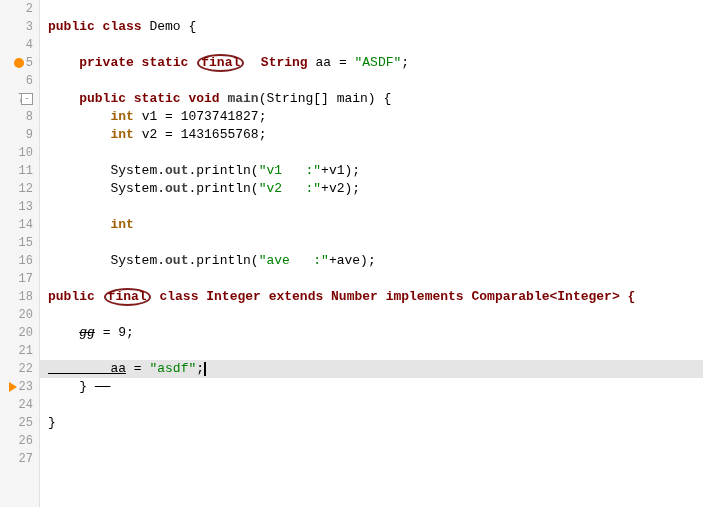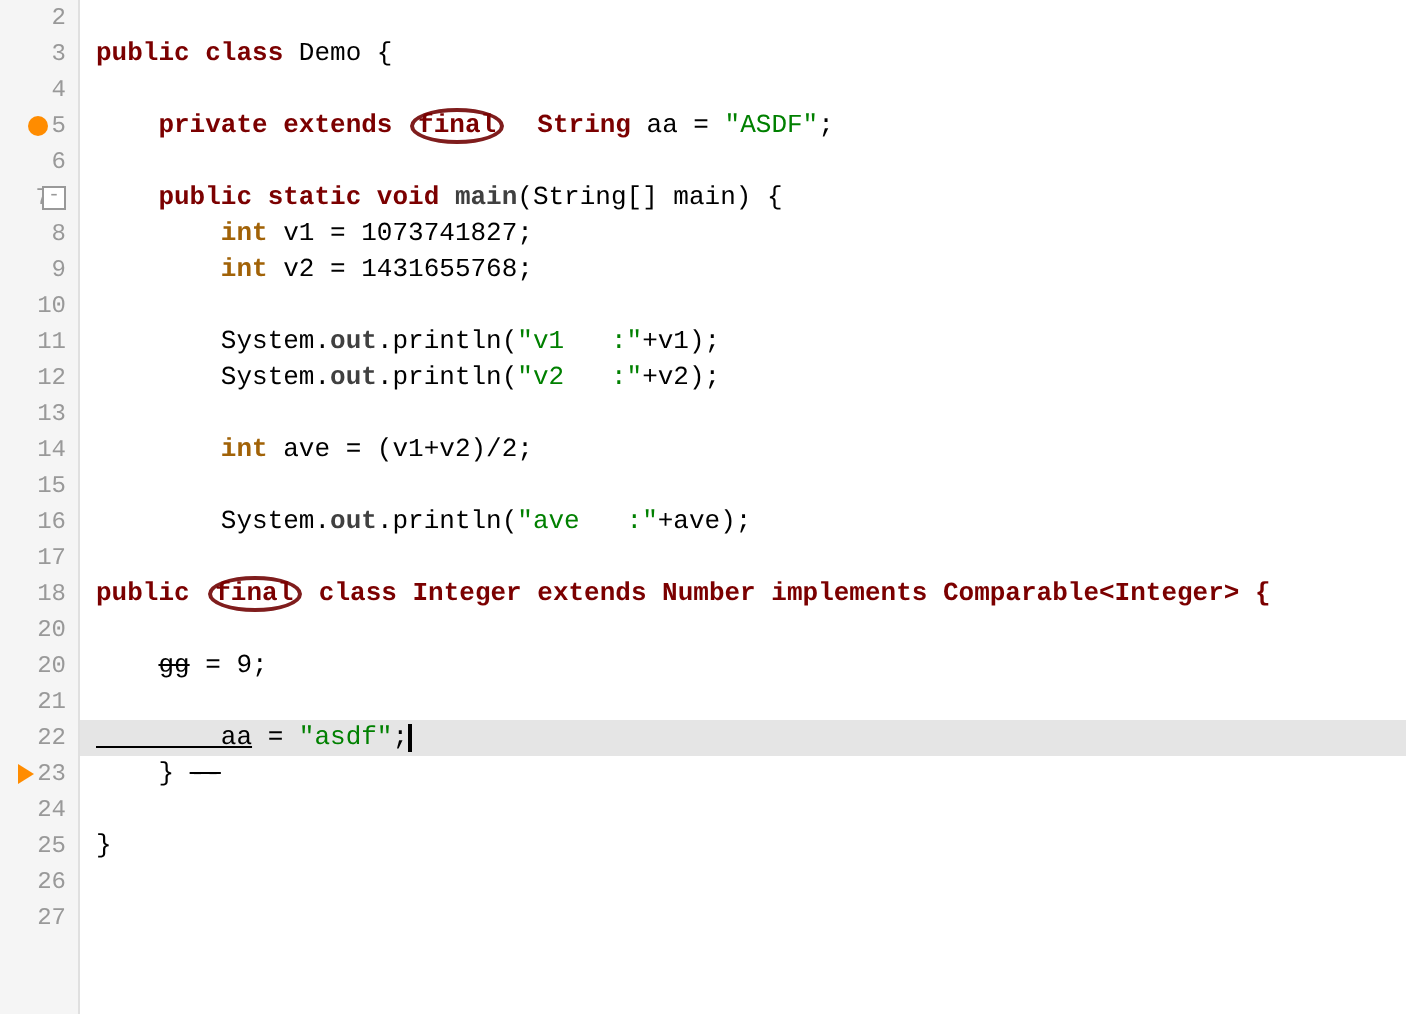--- a/index.html
+++ b/index.html
@@ -85,21 +85,21 @@
     .plain { color: #000000; }
     .underline { text-decoration: underline; }
     .circle-highlight {
       display: inline-block;
       border: 2px solid #7f1d1d;
       border-radius: 50%;
       padding: 0 2px;
       line-height: 14px;
       margin: 0 1px;
     }
-    .strikethrough { text-decoration: line-through; }
+    .strikethrough { text-decoration: line-through; font-style: italic; }
     .fold-icon {
       display: inline-block;
       width: 12px;
       height: 12px;
       border: 1px solid #999;
       background: #fff;
       font-size: 10px;
       line-height: 10px;
       text-align: center;
       cursor: pointer;
@@ -144,30 +144,30 @@
       </div>
       <div class="line-num"><span>24</span></div>
       <div class="line-num"><span>25</span></div>
       <div class="line-num"><span>26</span></div>
       <div class="line-num"><span>27</span></div>
     </div>
   <div class="code-area" id="codeArea">
       <div class="code-line"></div>
       <div class="code-line"><span class="kw">public class </span><span class="plain">Demo {</span></div>
       <div class="code-line"></div>
-      <div class="code-line"><span class="kw">    private extends</span><span class="plain"> </span><span class="circle-highlight kw">final</span><span class="kw">  String </span><span class="plain">aa = </span><span class="str">"ASDF"</span><span class="plain">;</span></div>
+      <div class="code-line"><span class="kw">    private static</span><span class="plain"> </span><span class="circle-highlight kw">final</span><span class="kw">  String </span><span class="plain">aa = </span><span class="str">"ASDF"</span><span class="plain">;</span></div>
       <div class="code-line"></div>
       <div class="code-line"><span class="kw">    public static void </span><span class="method">main</span><span class="plain">(String[] main) {</span></div>
       <div class="code-line"><span class="kw-blue">        int </span><span class="plain">v1 = 1073741827;</span></div>
       <div class="code-line"><span class="kw-blue">        int </span><span class="plain">v2 = 1431655768;</span></div>
       <div class="code-line"></div>
       <div class="code-line"><span class="plain">        System.</span><span class="method">out</span><span class="plain">.println(</span><span class="str">"v1   :"</span><span class="plain">+v1);</span></div>
       <div class="code-line"><span class="plain">        System.</span><span class="method">out</span><span class="plain">.println(</span><span class="str">"v2   :"</span><span class="plain">+v2);</span></div>
       <div class="code-line"></div>
-      <div class="code-line"><span class="kw-blue">        int </span><span class="plain">ave = (v1+v2)/2;</span></div>
+      <div class="code-line"><span class="kw-blue">        int </span></div>
       <div class="code-line"></div>
       <div class="code-line"><span class="plain">        System.</span><span class="method">out</span><span class="plain">.println(</span><span class="str">"ave   :"</span><span class="plain">+ave);</span></div>
       <div class="code-line"></div>
       <div class="code-line"><span class="kw">public </span><span class="circle-highlight kw">final</span><span class="kw"> class Integer extends Number implements Comparable&lt;Integer&gt; {</span></div>
       <div class="code-line"></div>
       <div class="code-line"><span class="plain">    </span><span class="strikethrough">gg</span><span class="plain"> = 9;</span></div>
       <div class="code-line"></div>
       <div class="code-line current-line"><span class="underline">        aa</span><span class="plain"> = </span><span class="str">"asdf"</span><span class="plain">;</span><span style="border-right: 2px solid rgb(0, 0, 0); height: 14px; display: inline-block; vertical-align: middle;"></span></div>
       <div class="code-line"><span class="plain">    } </span><span class="strikethrough">--</span></div>
       <div class="code-line"></div>

